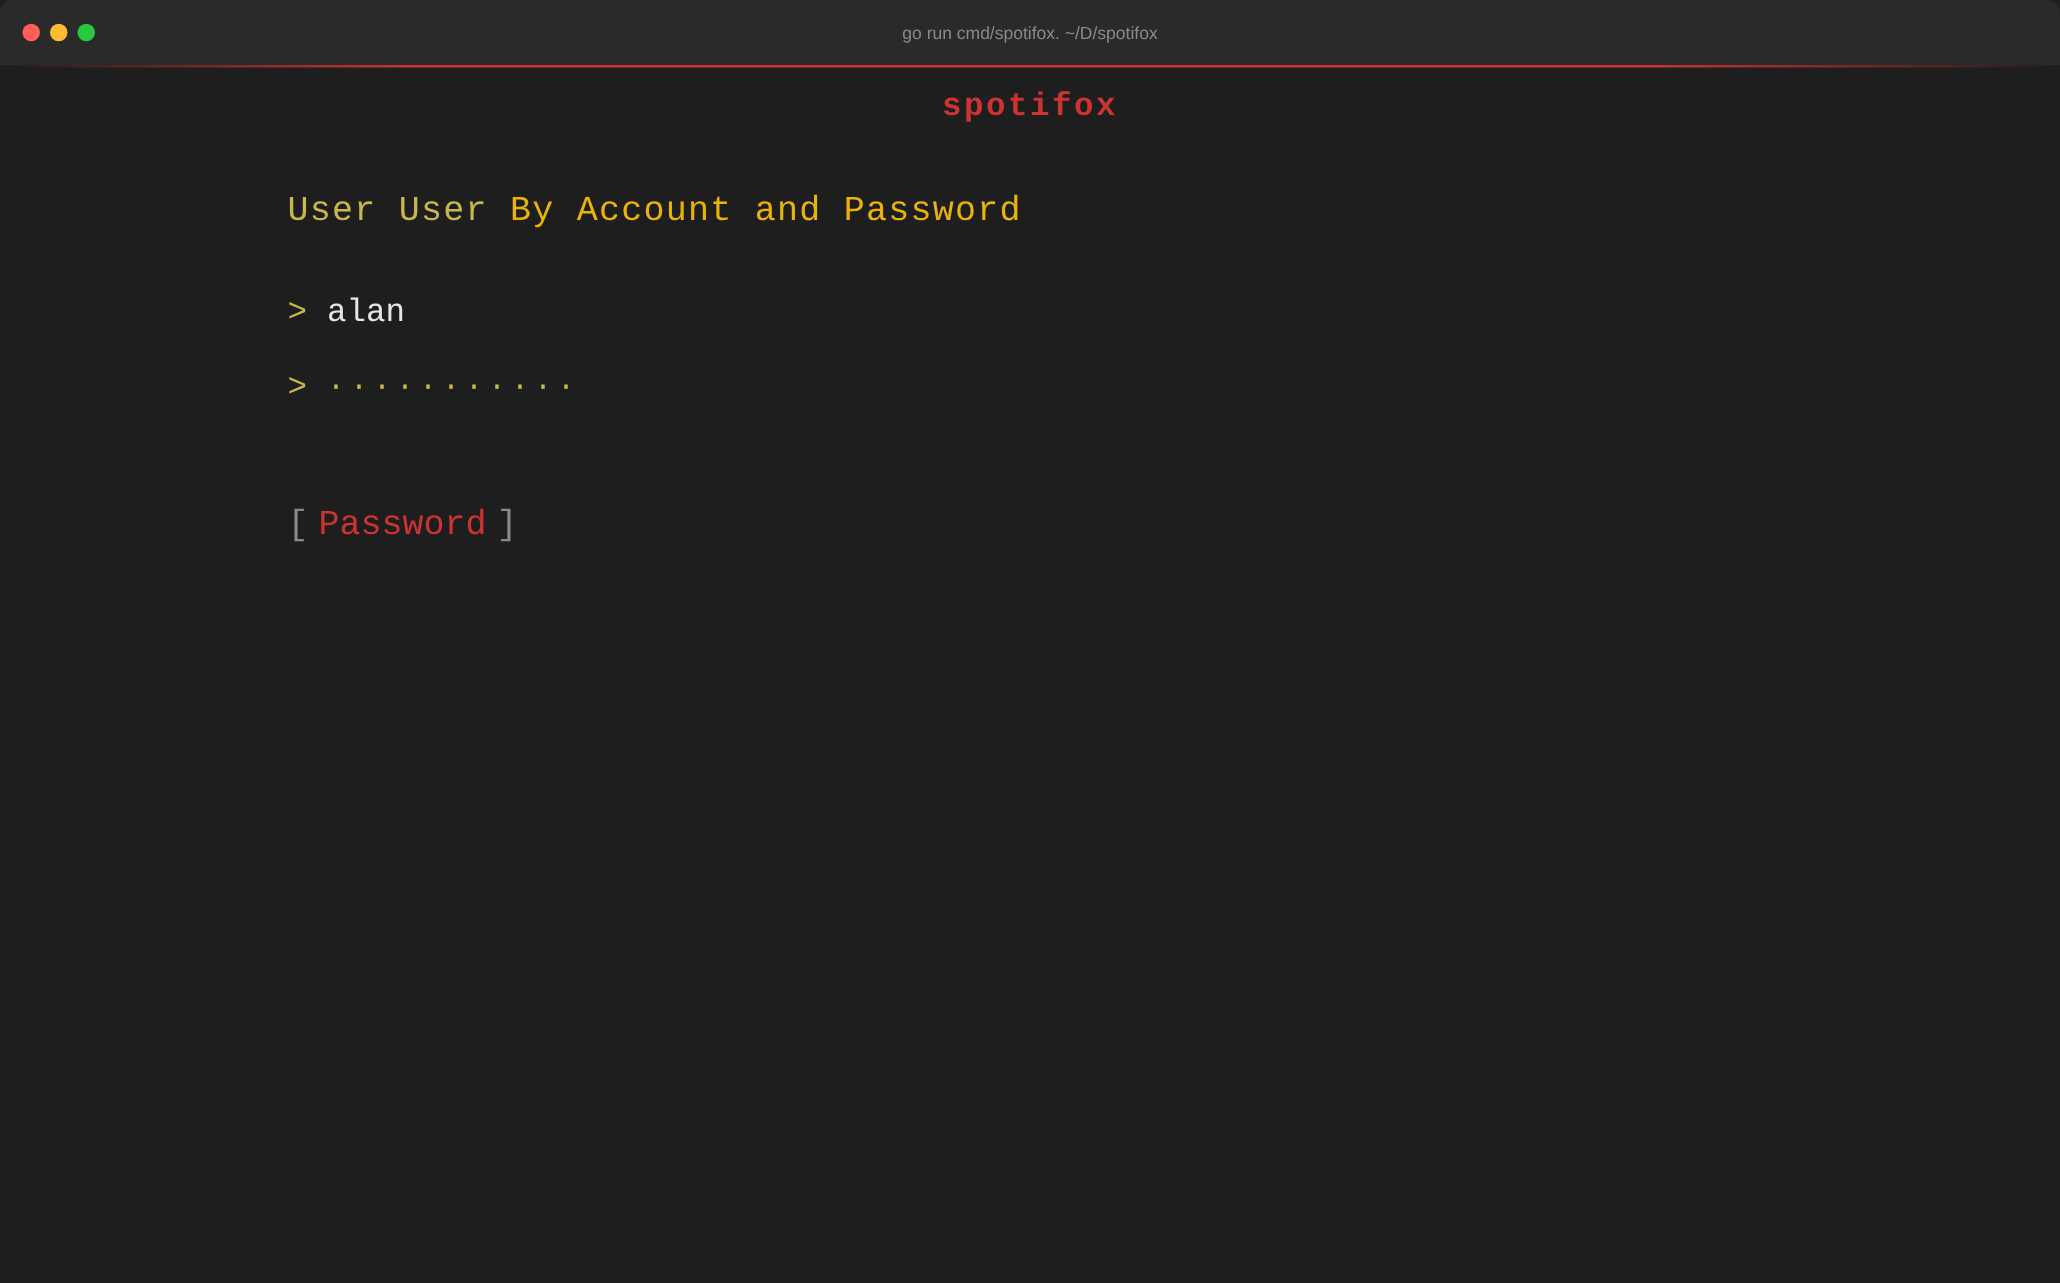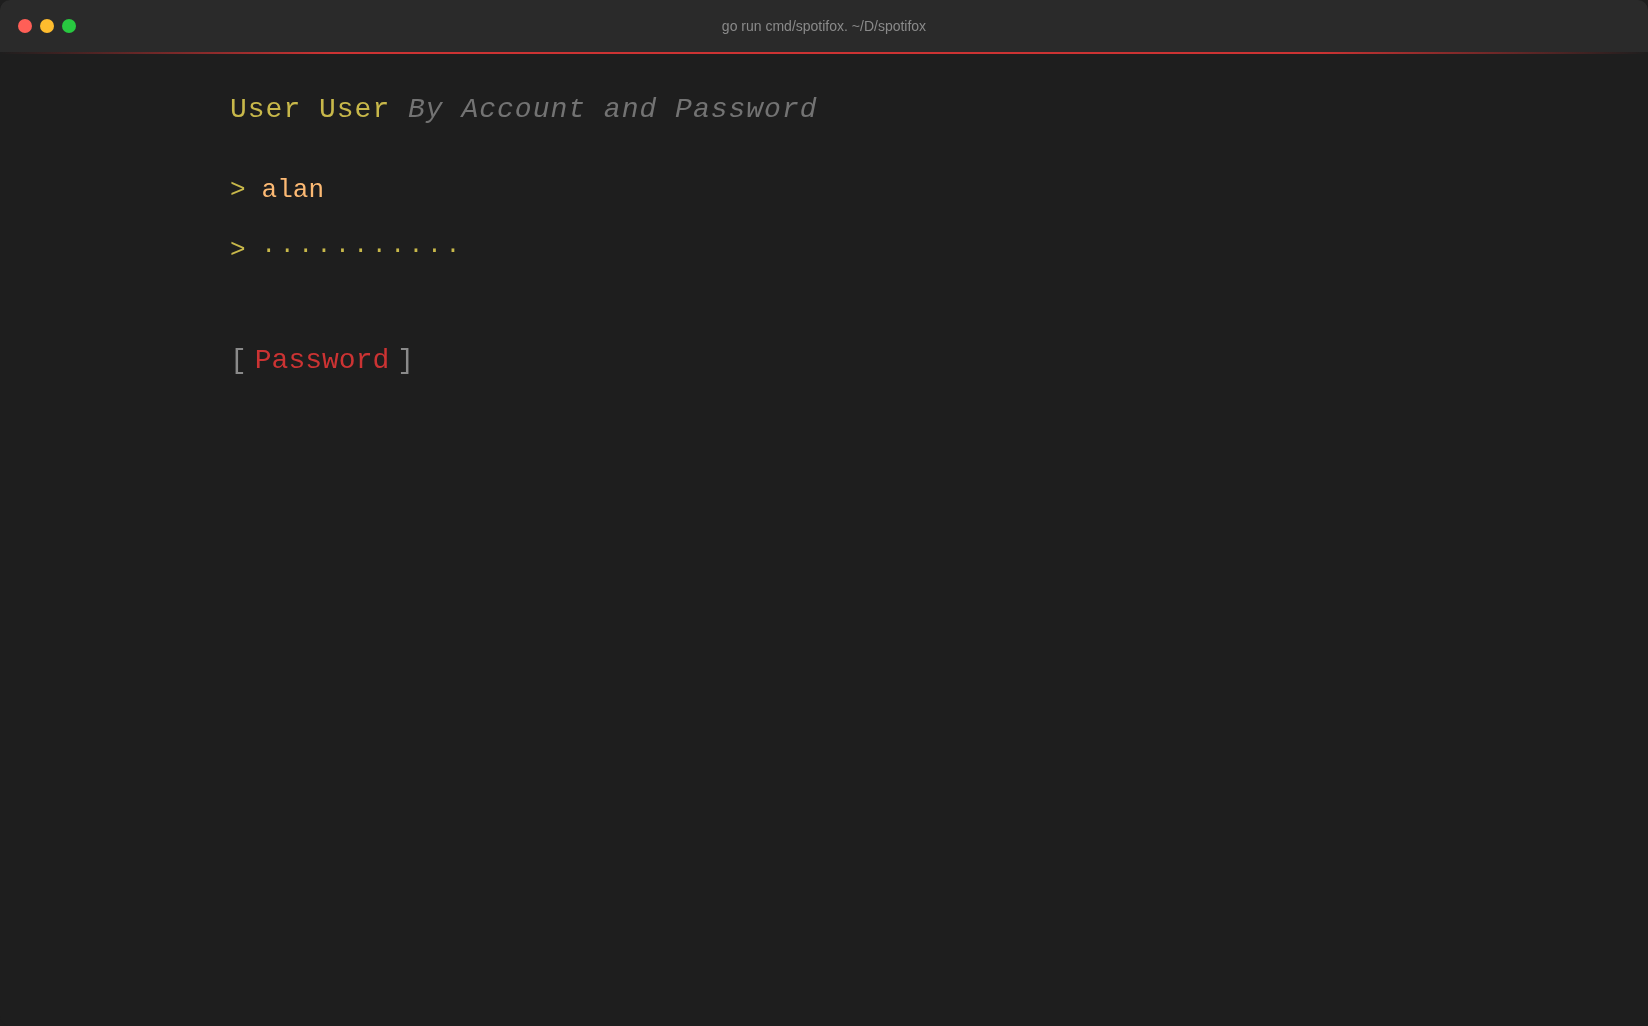--- a/index.html
+++ b/index.html
@@ -98,39 +98,38 @@
       font-size: 28px;
       font-family: 'Courier New', Courier, monospace;
       letter-spacing: 1px;
     }
 
     .login-label {
       color: #c8b84a;
     }
 
     .login-sub {
-      color: #737373;
-      font-style: italic;
+      color: #eab308;
     }
 
     .input-row {
       display: flex;
       align-items: center;
       margin-bottom: 30px;
       font-size: 26px;
       font-family: 'Courier New', Courier, monospace;
     }
 
     .prompt {
       color: #c8b84a;
       margin-right: 16px;
     }
 
     .input-value {
-      color: #fdba74;
+      color: #e5e5e5;
     }
 
     .input-dots {
       color: #c8b84a;
       letter-spacing: 4px;
       font-size: 24px;
     }
 
     .confirm-row {
       margin-top: 50px;
@@ -158,20 +157,23 @@
     <div class="traffic-lights">
       <div class="traffic-light close"></div>
       <div class="traffic-light minimize"></div>
       <div class="traffic-light maximize"></div>
     </div>
     <span class="title-text">go run cmd/spotifox. ~/D/spotifox</span>
   </div>
 
   <div class="separator-line"></div>
 
+  <div class="app-title-bar">
+    <span class="app-title">spotifox</span>
+  </div>
 
   <div class="content">
 
     <div class="login-header">
       <span class="login-header-text">
         <span class="login-label">User User</span><span class="login-sub"> By Account and Password</span>
       </span>
     </div>
 
     <div class="input-row">

